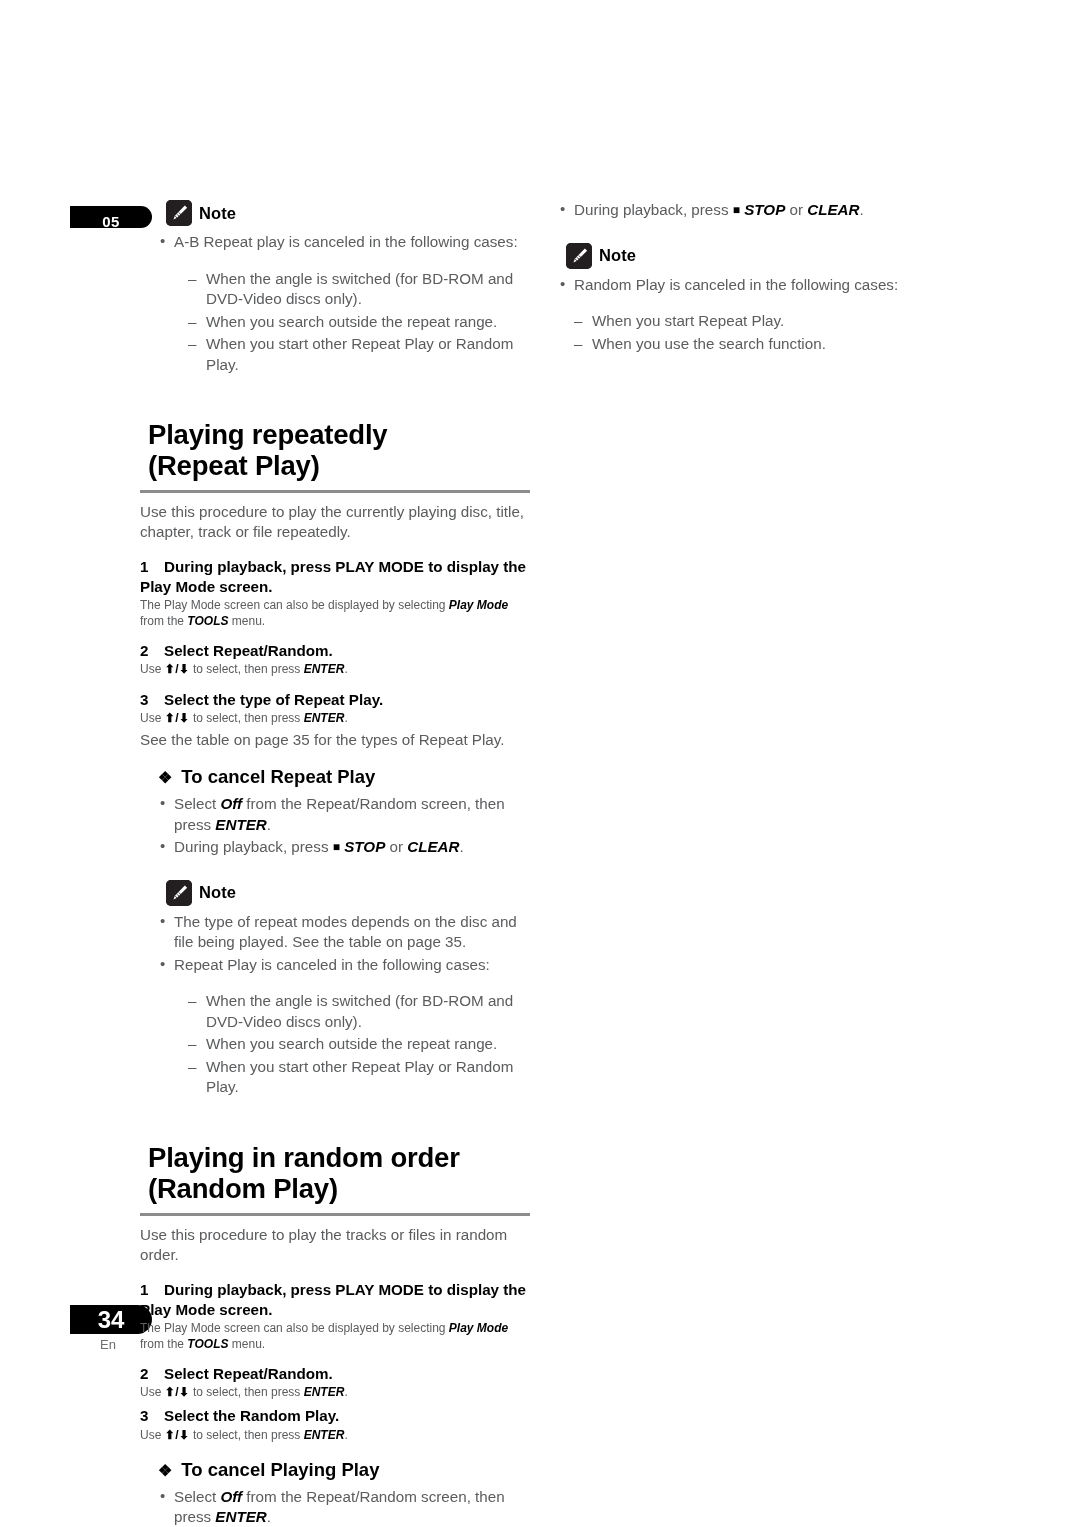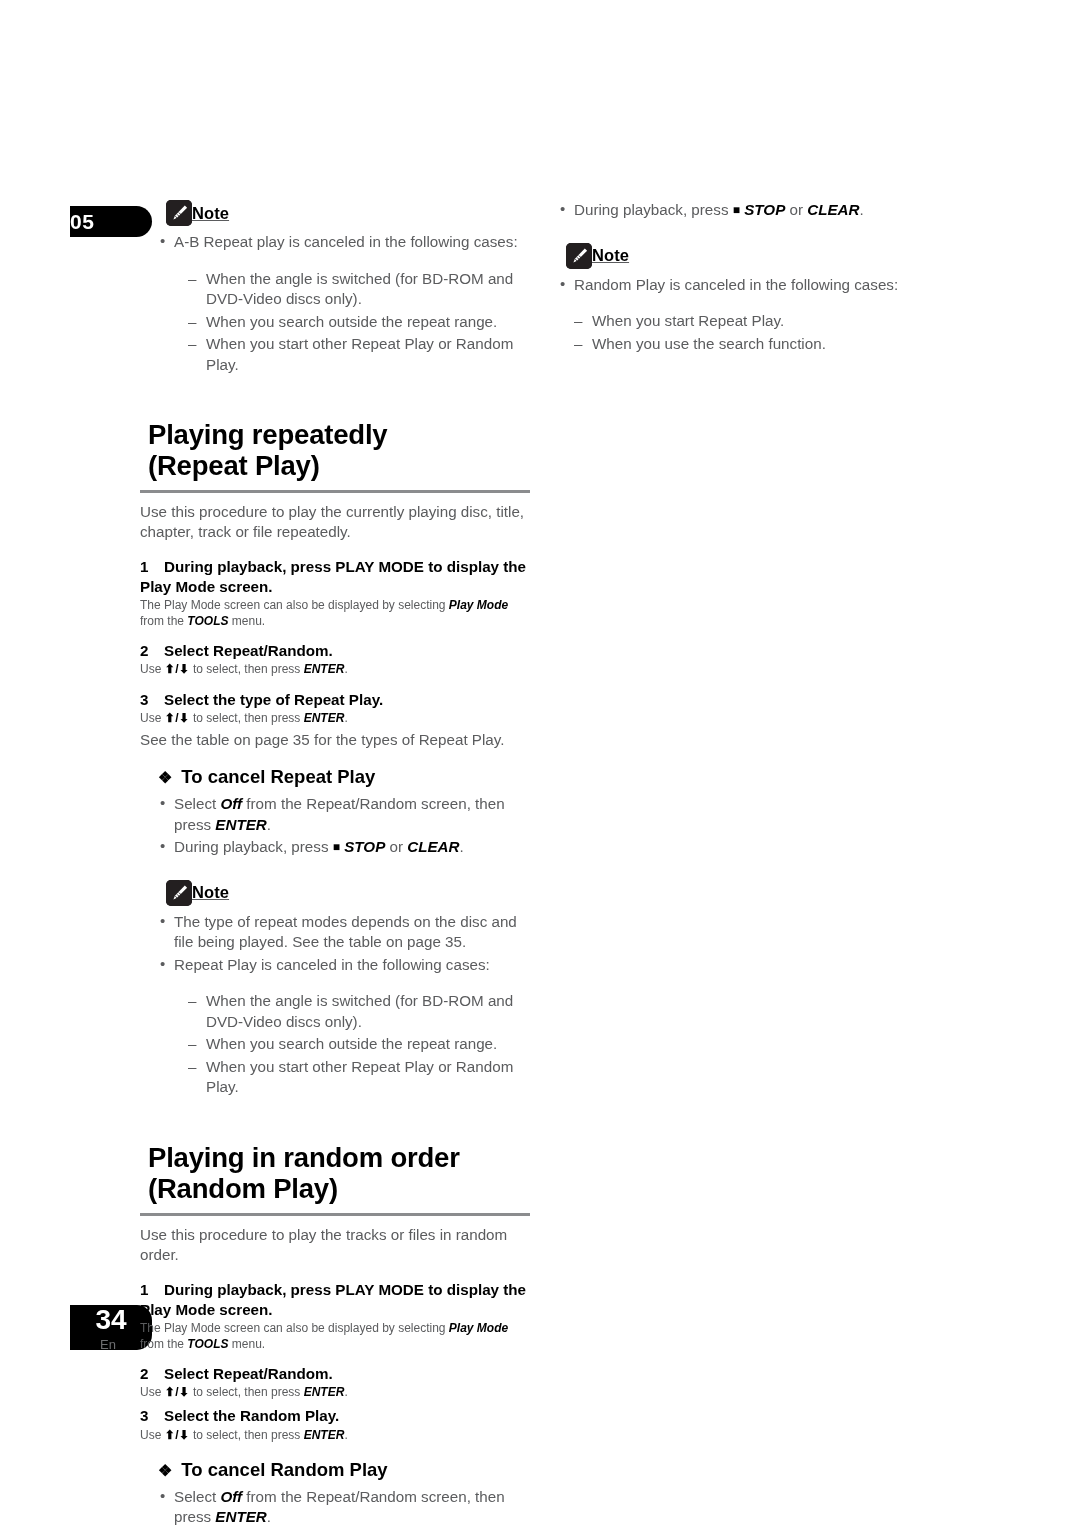--- a/index.html
+++ b/index.html
@@ -23,43 +23,43 @@
     height: 1527px;
     overflow: hidden;
   }
 
   
   .chapter-tab {
     position: absolute;
     left: 70px;
     top: 206px;
     width: 82px;
-    height: 31px;
+    height: 22px;
     background: #000000;
     border-radius: 0 16px 16px 0;
     color: #ffffff;
     font-weight: bold;
-    font-size: 21px;
+    font-size: 15px;
     line-height: 31px;
-    text-align: left;
+    text-align: center;
     letter-spacing: 0.5px;
   }
 
   
   .page-tab {
     position: absolute;
     left: 70px;
     top: 1305px;
     width: 82px;
-    height: 45px;
+    height: 29px;
     background: #000000;
     border-radius: 0 15px 15px 0;
     color: #ffffff;
     font-weight: bold;
-    font-size: 28px;
+    font-size: 24px;
     line-height: 29px;
     text-align: center;
   }
   .page-lang {
     position: absolute;
     left: 67px;
     top: 1337px;
     width: 82px;
     text-align: center;
     font-size: 13px;
@@ -72,22 +72,22 @@
     top: 200px;
     width: 394px;
   }
   .col-left  { left: 140px; }
   .col-right { left: 558px; }
 
   
   .note-head {
     display: flex;
     align-items: center;
+    gap: 7px;
     margin: 0 0 6px 26px;
-    text-decoration: underline;
   }
   .note-icon {
     width: 26px;
     height: 26px;
     background: #231f20;
     border-radius: 5px;
     display: block;
     flex: 0 0 auto;
   }
   .note-icon svg { display: block; }
@@ -338,21 +338,21 @@
 
     <div class="step">
       <p class="step-title">
         <span class="step-num">3</span><span>Select the Random Play.</span>
       </p>
       <p class="step-body"><span>Use </span><span class="arrows">⬆/⬇</span><span> to select, then press </span><b>ENTER</b><span>.</span></p>
     </div>
 
     <div class="sub-heading">
       <span class="diamond-icon">❖</span>
-      <span>To cancel Random Play</span>
+      <span>To cancel Playing Play</span>
     </div>
 
     <ul class="blist">
       <li><span>Select </span><b>Off</b><span> from the Repeat/Random screen, then press </span><b>ENTER</b><span>.</span></li>
     </ul>
 
   </div>
 
   <div class="col col-right">
 

